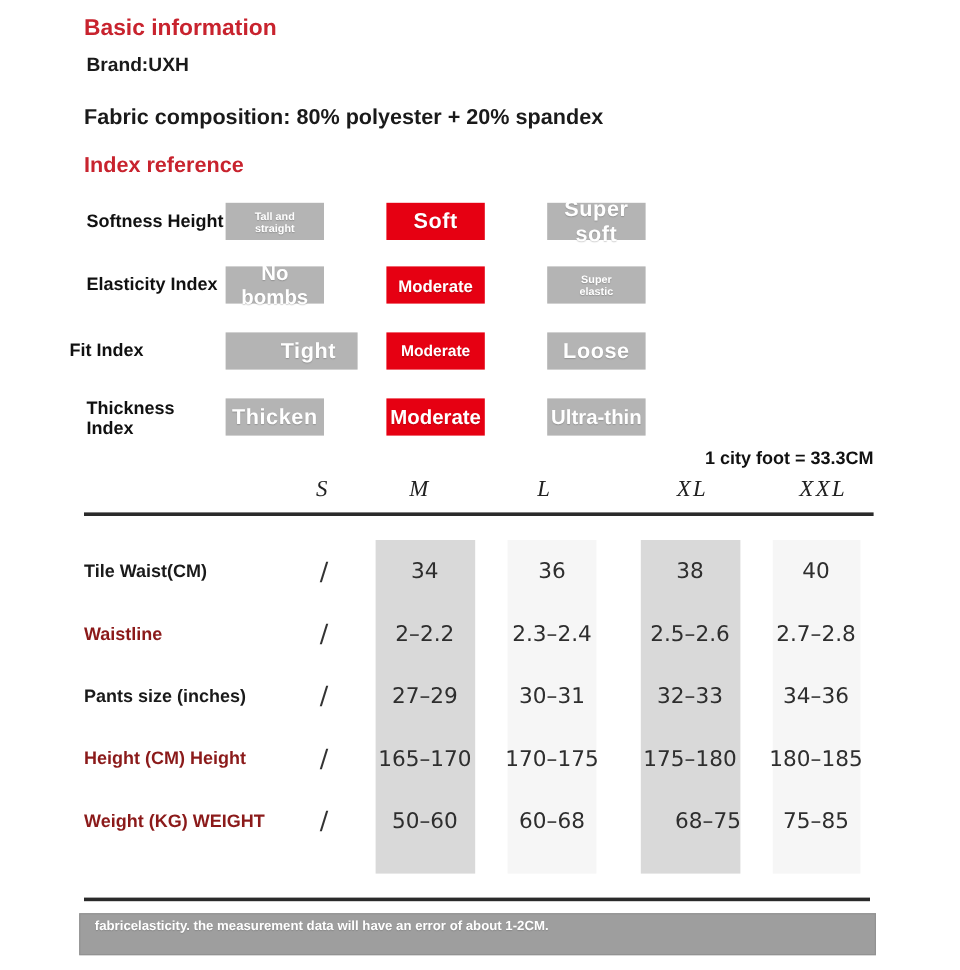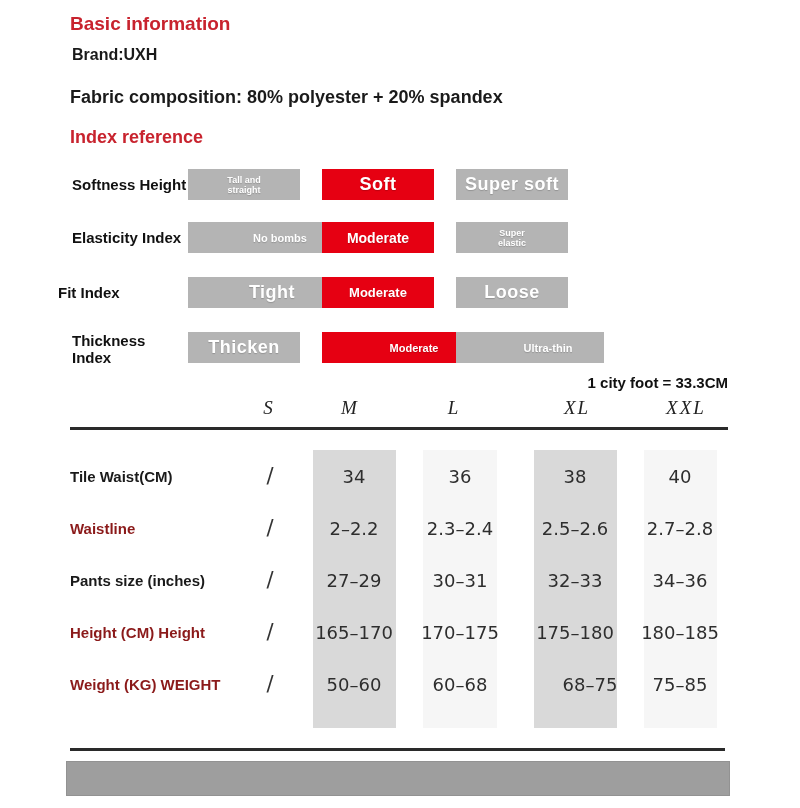--- a/index.html
+++ b/index.html
@@ -7,28 +7,28 @@
     width:800px;height:808px;position:relative;background:#ffffff;
     font-family:"Liberation Sans", sans-serif;overflow:hidden;
   }
   .abs{position:absolute;}
   
   .red-heading{color:#c8232e;font-weight:bold;}
   .black-bold{color:#1a1a1a;font-weight:bold;}
   
   .idx-label{font-size:15px;font-weight:bold;color:#111;line-height:1.15;}
   .chip{
-    position:absolute;width:112px;height:31px;display:flex;align-items:center;justify-content:center;
+    position:absolute;width:82px;height:31px;display:flex;align-items:center;justify-content:center;
     color:#ffffff;font-weight:bold;text-align:center;
     text-shadow:0 1px 1px rgba(0,0,0,0.18);
   }
   .chip.gray{background:#b4b4b4;}
   .chip.red{background:#e60012;}
   .fs9{font-size:9px;line-height:10px;}
-  .fs11{font-size:11px;padding-left:36px;}
+  .fs11{font-size:17px;}
   .fs13{font-size:13px;}
   .fs14{font-size:14px;}
   .fs15{font-size:18px;letter-spacing:0.5px;}
   .wrap55 .t{display:inline-block;max-width:55px;}
   .wrap46 .t{display:inline-block;max-width:46px;}
   
   .unit-note{font-size:15px;font-weight:bold;color:#111;}
   .col-head{
     font-family:"Liberation Serif", serif;font-style:italic;font-size:19px;color:#222;
     transform:translateX(-50%);white-space:nowrap;
@@ -152,13 +152,14 @@
 <div class="abs row-label lbl-maroon" style="left:70px;top:676px;">Weight (KG) WEIGHT</div>
 <div class="abs val slash" style="left:270px;top:672px;">/</div>
 <div class="abs val" style="left:354px;top:674px;">50–60</div>
 <div class="abs val" style="left:460px;top:674px;">60–68</div>
 <div class="abs val" style="left:575px;top:674px;margin-left:15px;">68–75</div>
 <div class="abs val" style="left:680px;top:674px;">75–85</div>
 
 <div class="abs rule" style="left:70px;top:748px;width:655px;"></div>
 
 <div class="abs footer-bar">
+  <div>fabricelasticity. the measurement data will have an error of about 1-2CM.</div>
 </div>
 
 </body></html>

